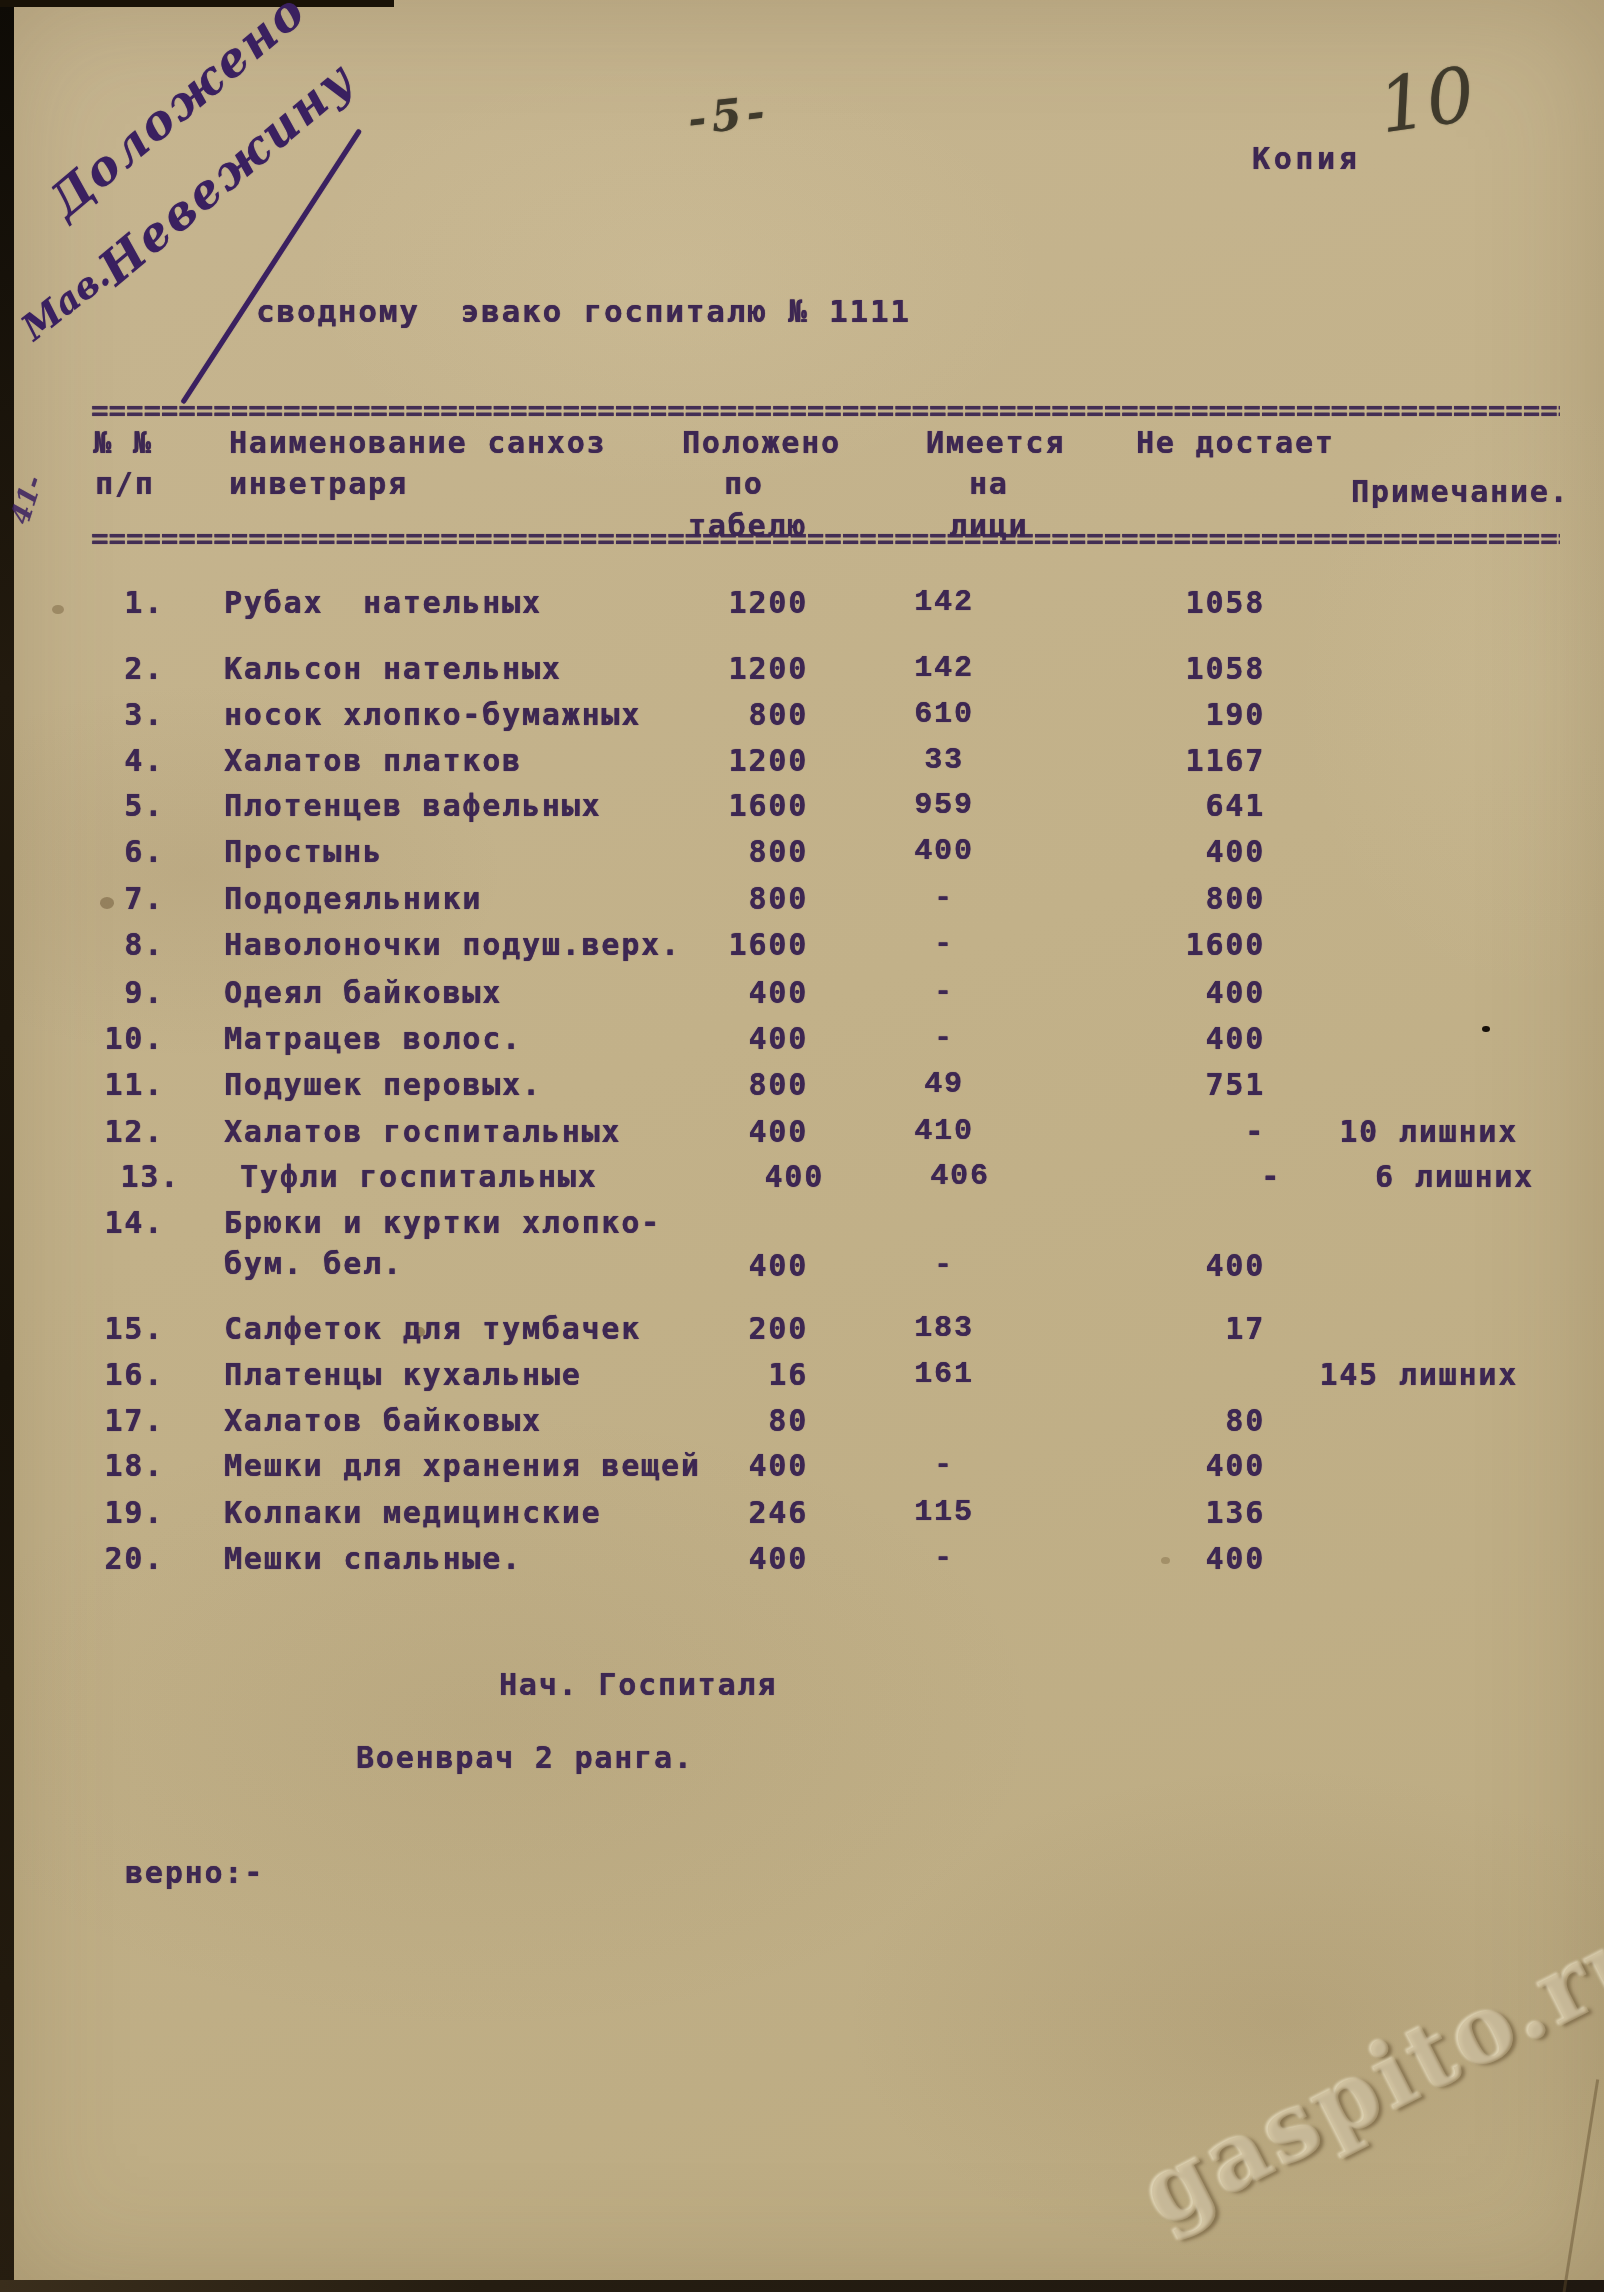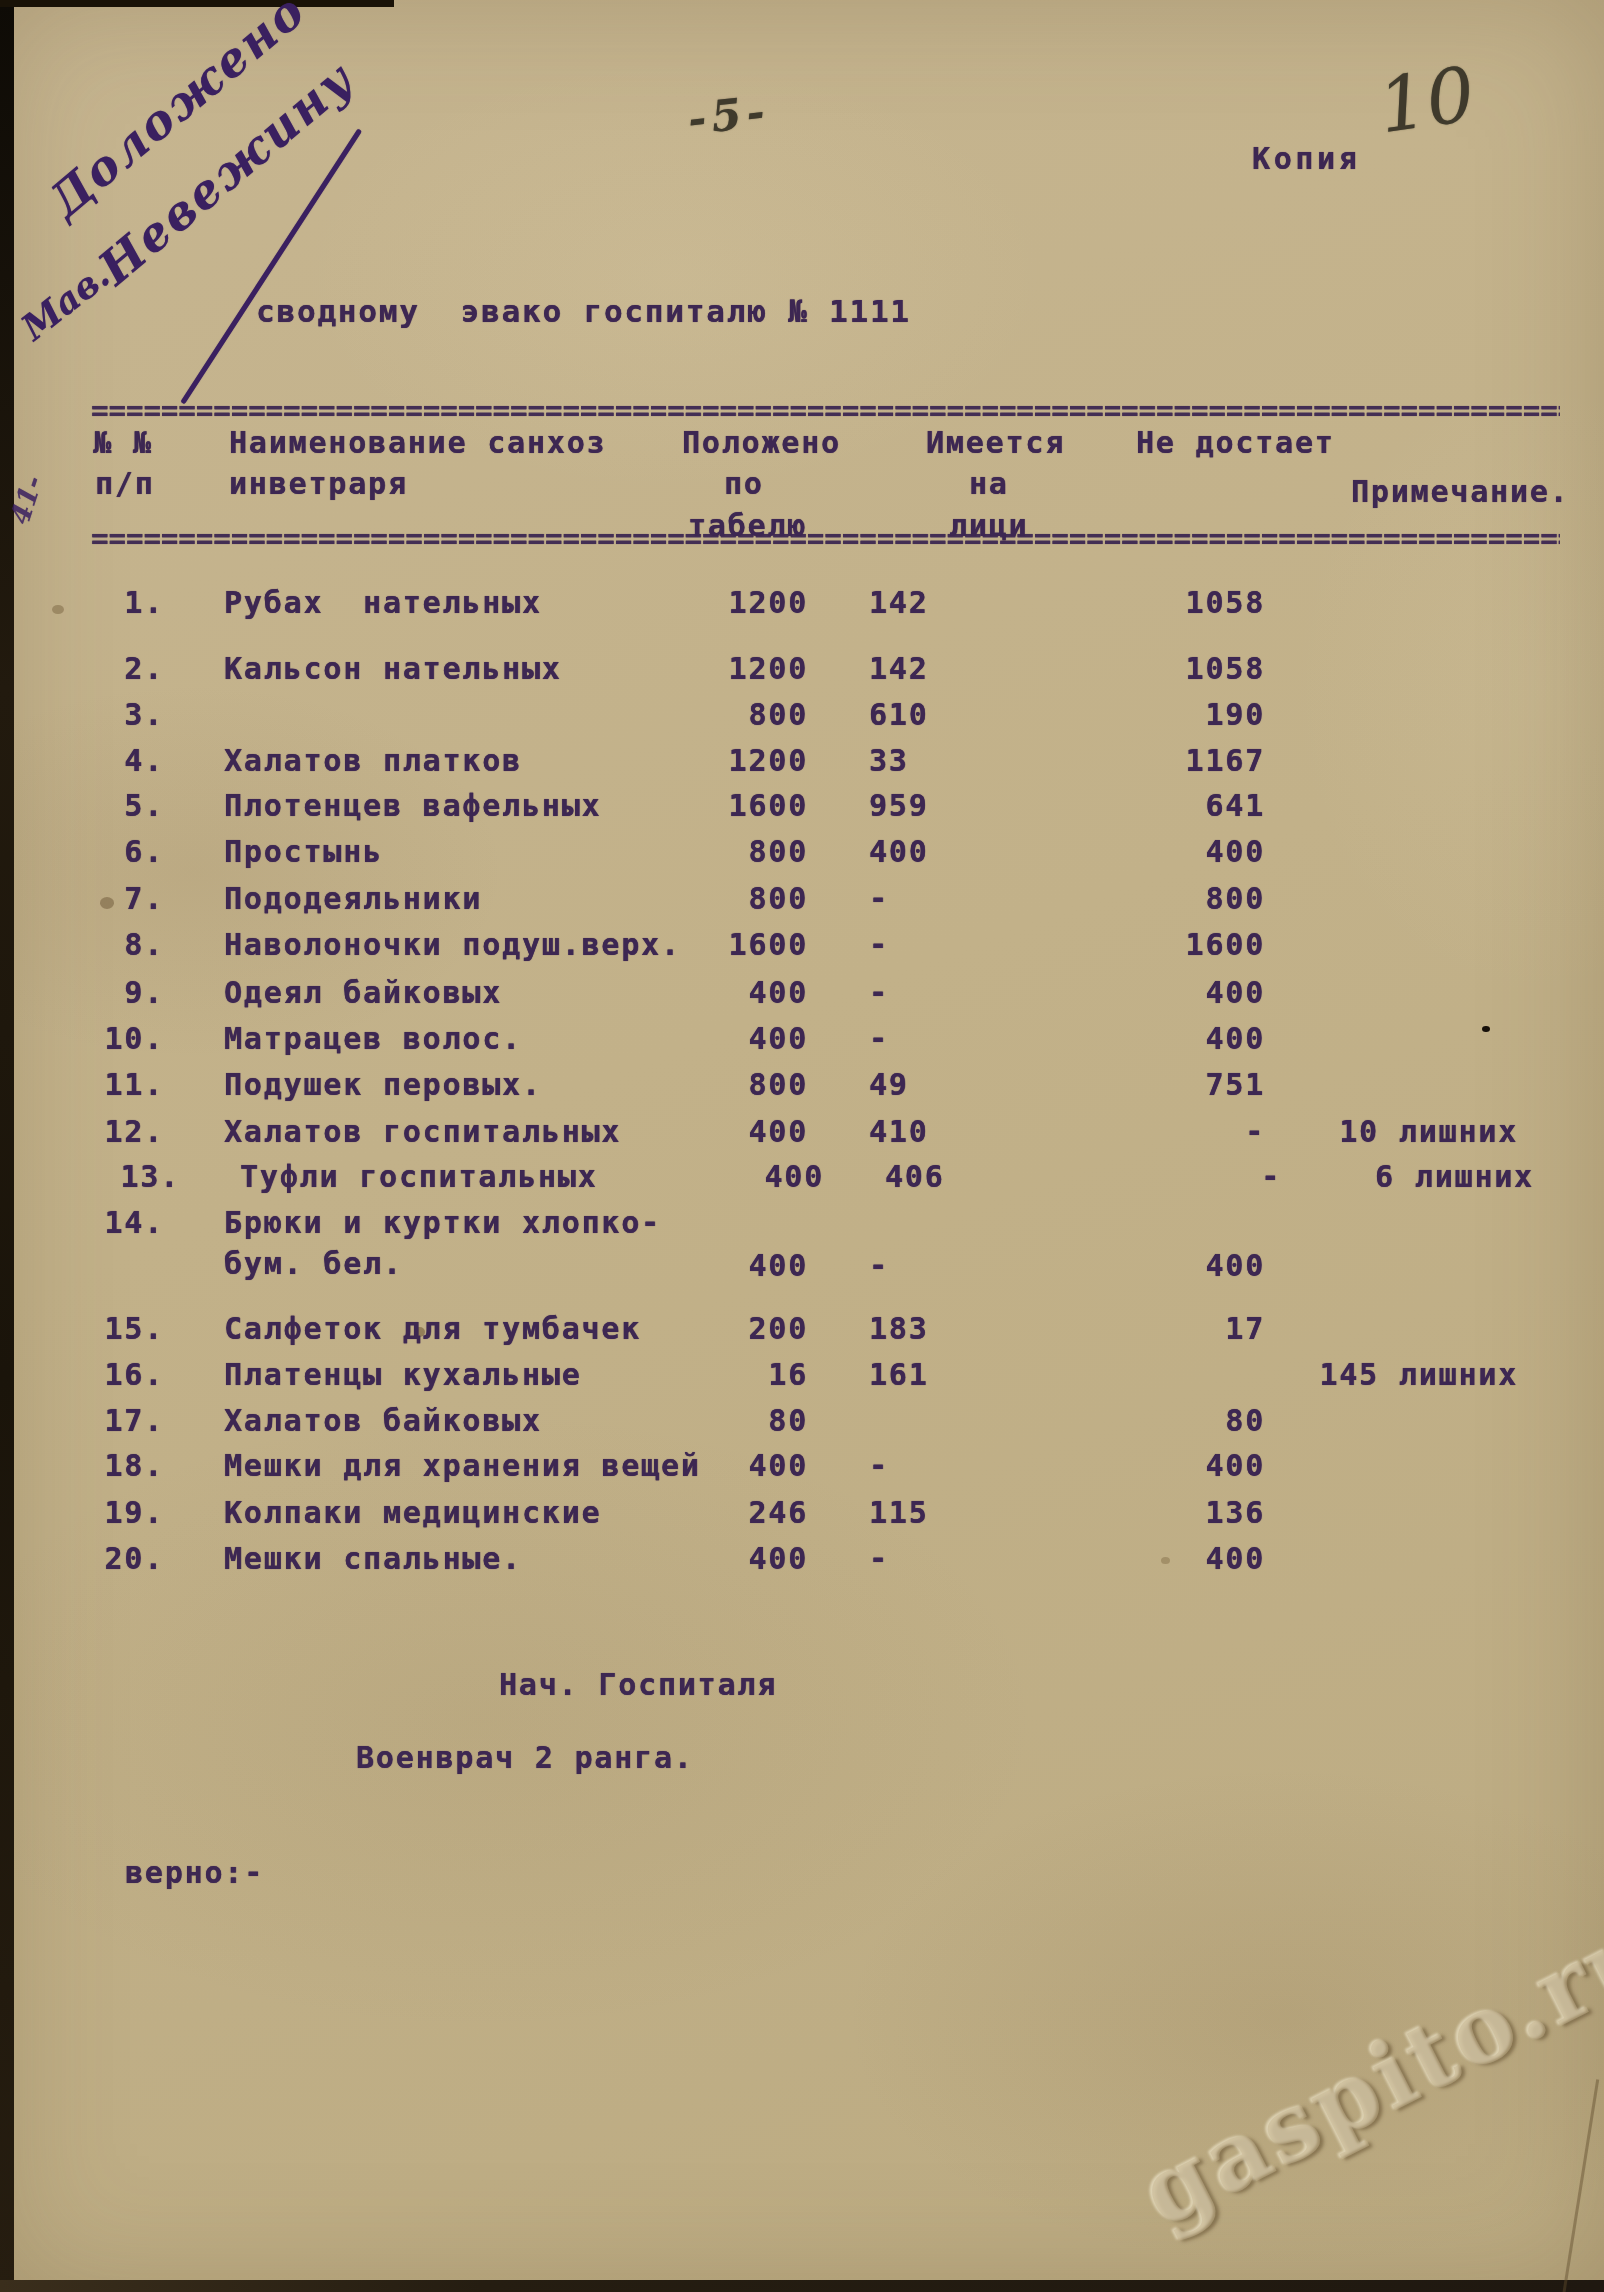--- a/index.html
+++ b/index.html
@@ -38,21 +38,21 @@
   .h{position:absolute;}
 
   
   .row{position:absolute;left:0;top:0;width:1605px;height:47px;}
   .cell{position:absolute;color:#3d2752;font-weight:bold;letter-spacing:1.8px;font-size:30px;
     white-space:pre-wrap;line-height:1.38;
     text-shadow:0 0 0.9px rgba(61,39,82,0.85), 0.4px 0.4px 0.4px rgba(61,39,82,0.5);}
   .c-num {left:85px;width:79px;text-align:right;}
   .c-name{left:224px;width:537px;}
   .c-req {left:658px;width:150px;text-align:right;}
-  .c-avail{left:869px;width:150px;text-align:left;}
+  .c-avail{left:869px;width:150px;text-align:center;font-family:Liberation Mono, monospace;}
   .c-miss{left:1115px;width:150px;text-align:right;}
   .c-note{left:1249px;width:269px;text-align:right;}
   .row.two-line .c-req,.row.two-line .c-avail,.row.two-line .c-miss,.row.two-line .c-note{padding-top:43px;}
 
   
   .sig1{left:499px;top:1668px;}
   .sig2{left:356px;top:1741px;}
   .verno{left:125px;top:1856px;}
 
   
@@ -131,20 +131,21 @@
       <div class="cell c-num">2.</div>
       <div class="cell c-name">Кальсон нательных</div>
       <div class="cell c-req">1200</div>
       <div class="cell c-avail">142</div>
       <div class="cell c-miss">1058</div>
       <div class="cell c-note"></div>
     </div>
 
     <div class="row" style="top: 694px;">
       <div class="cell c-num">3.</div>
+      <div class="cell c-name">носок хлопко-бумажных</div>
       <div class="cell c-req">800</div>
       <div class="cell c-avail">610</div>
       <div class="cell c-miss">190</div>
       <div class="cell c-note"></div>
     </div>
 
     <div class="row" style="top: 740px;">
       <div class="cell c-num">4.</div>
       <div class="cell c-name">Халатов платков</div>
       <div class="cell c-req">1200</div>

